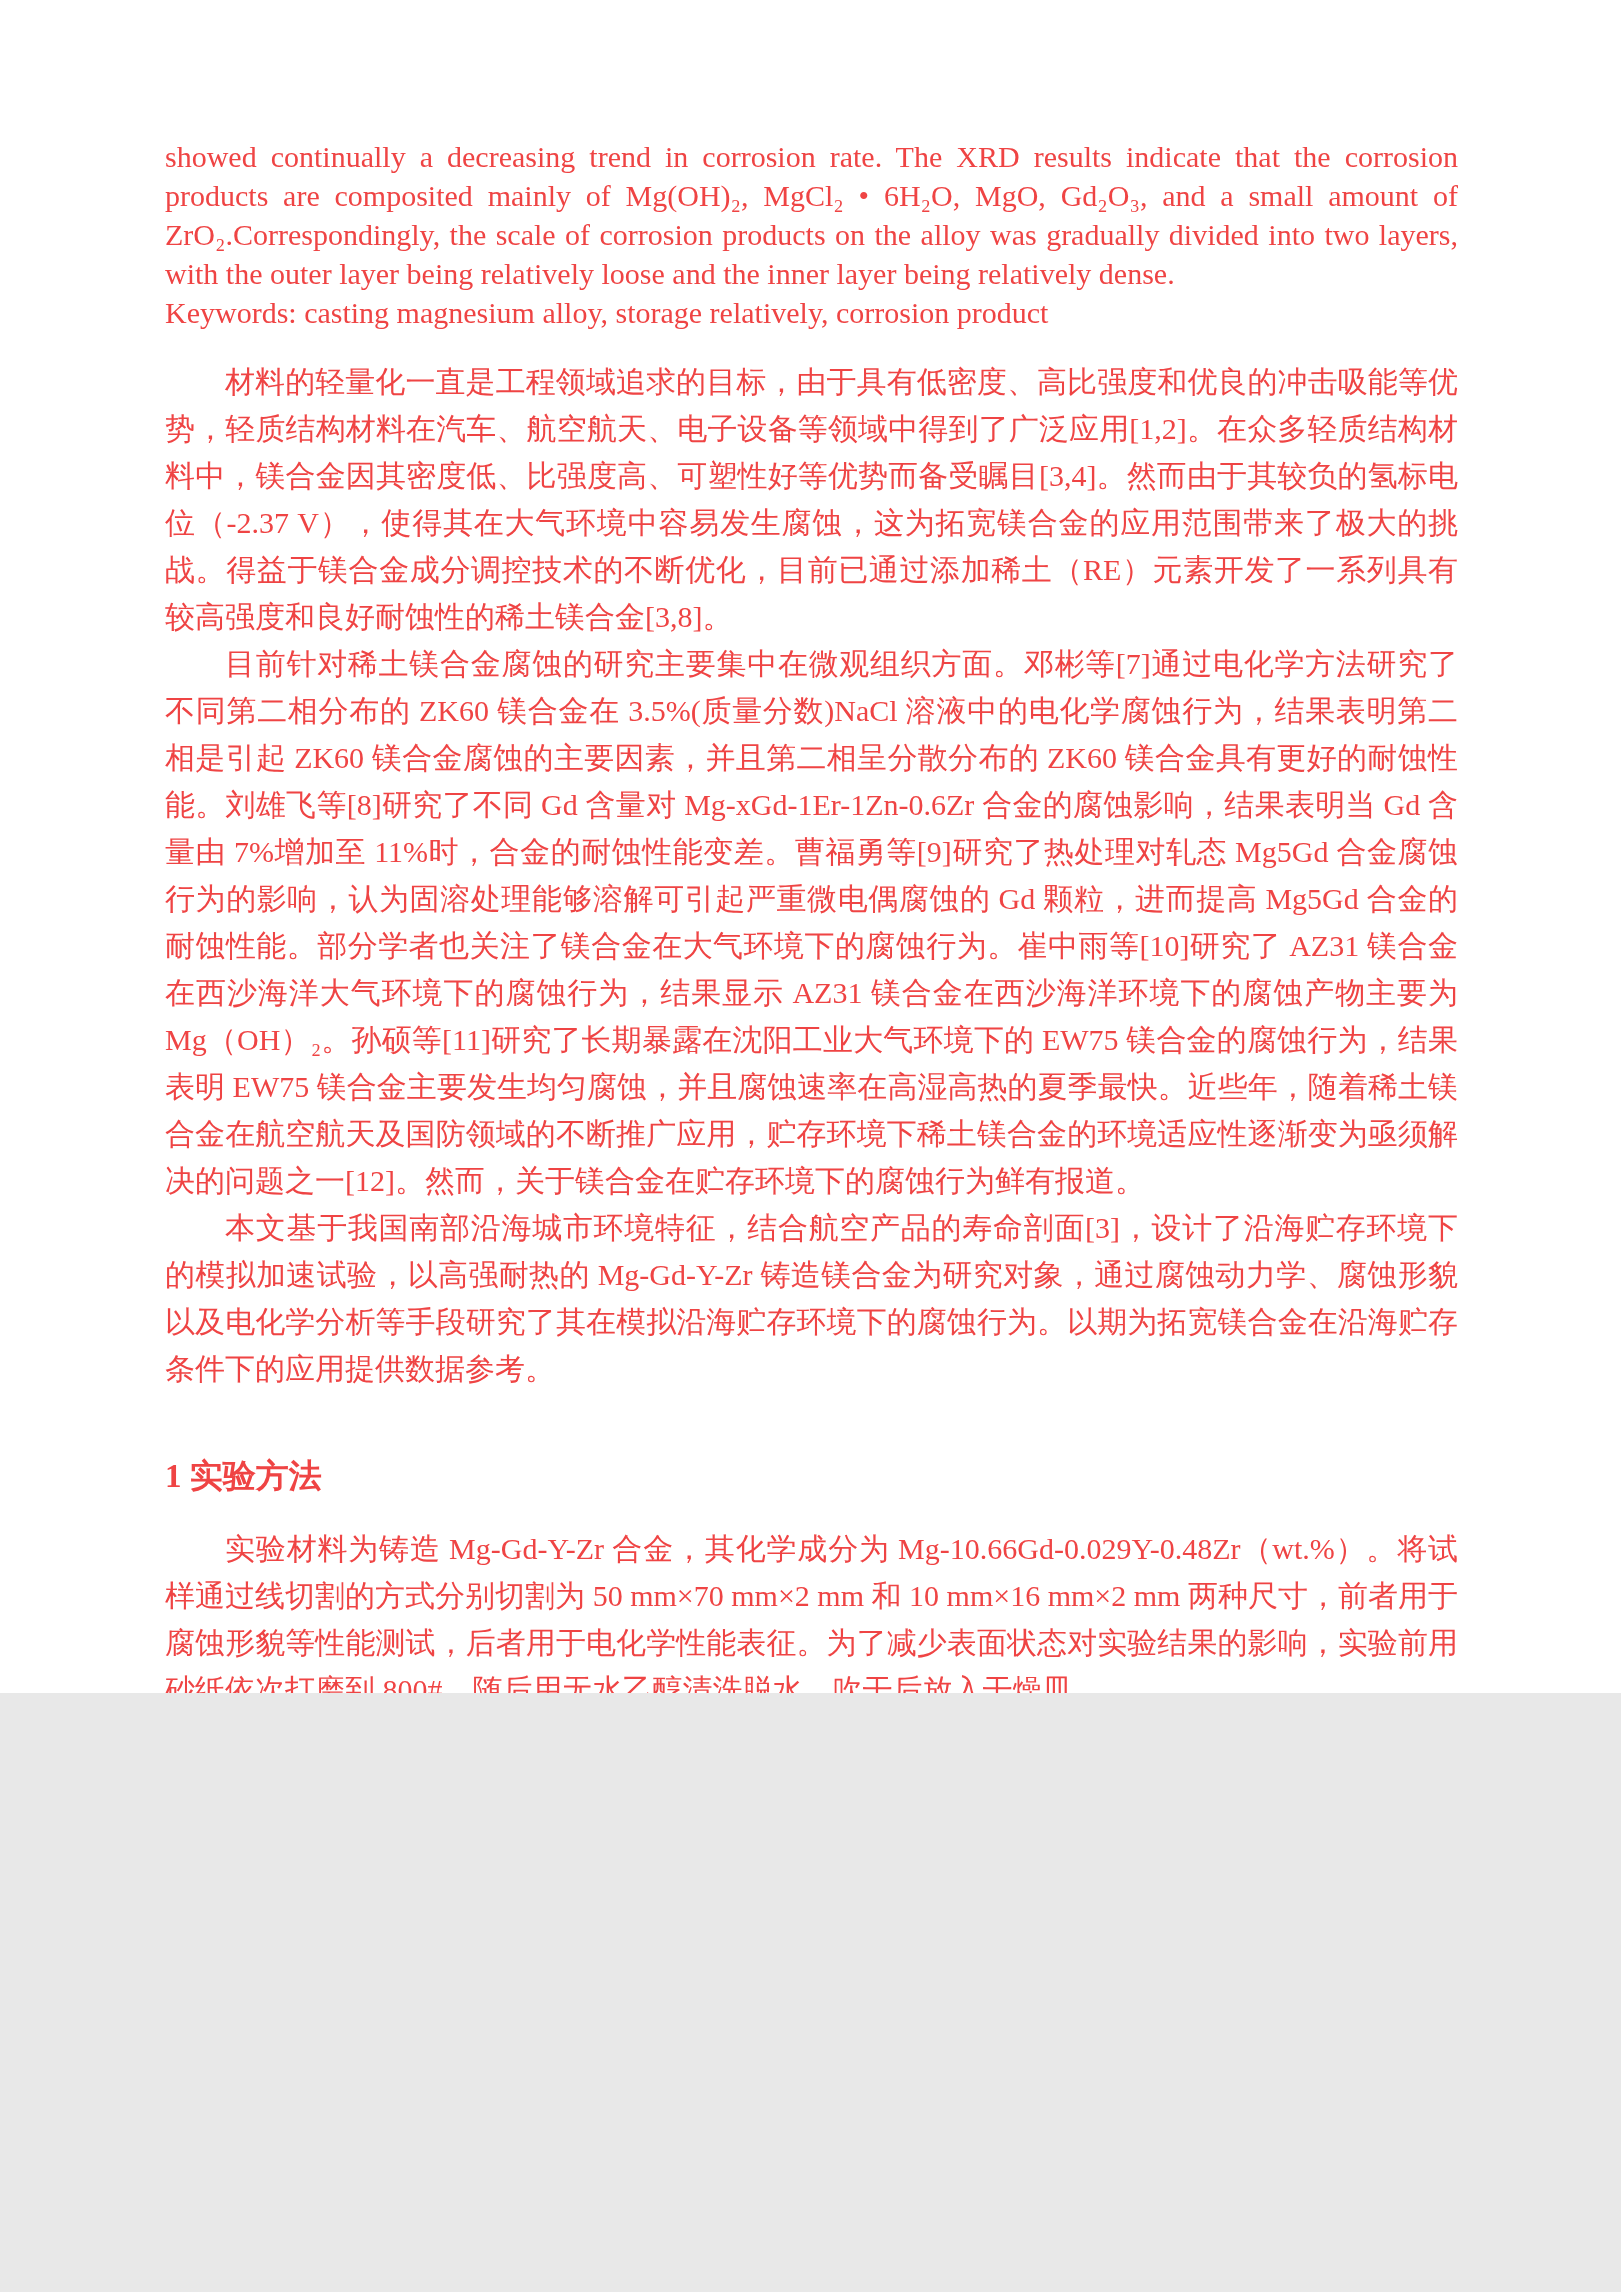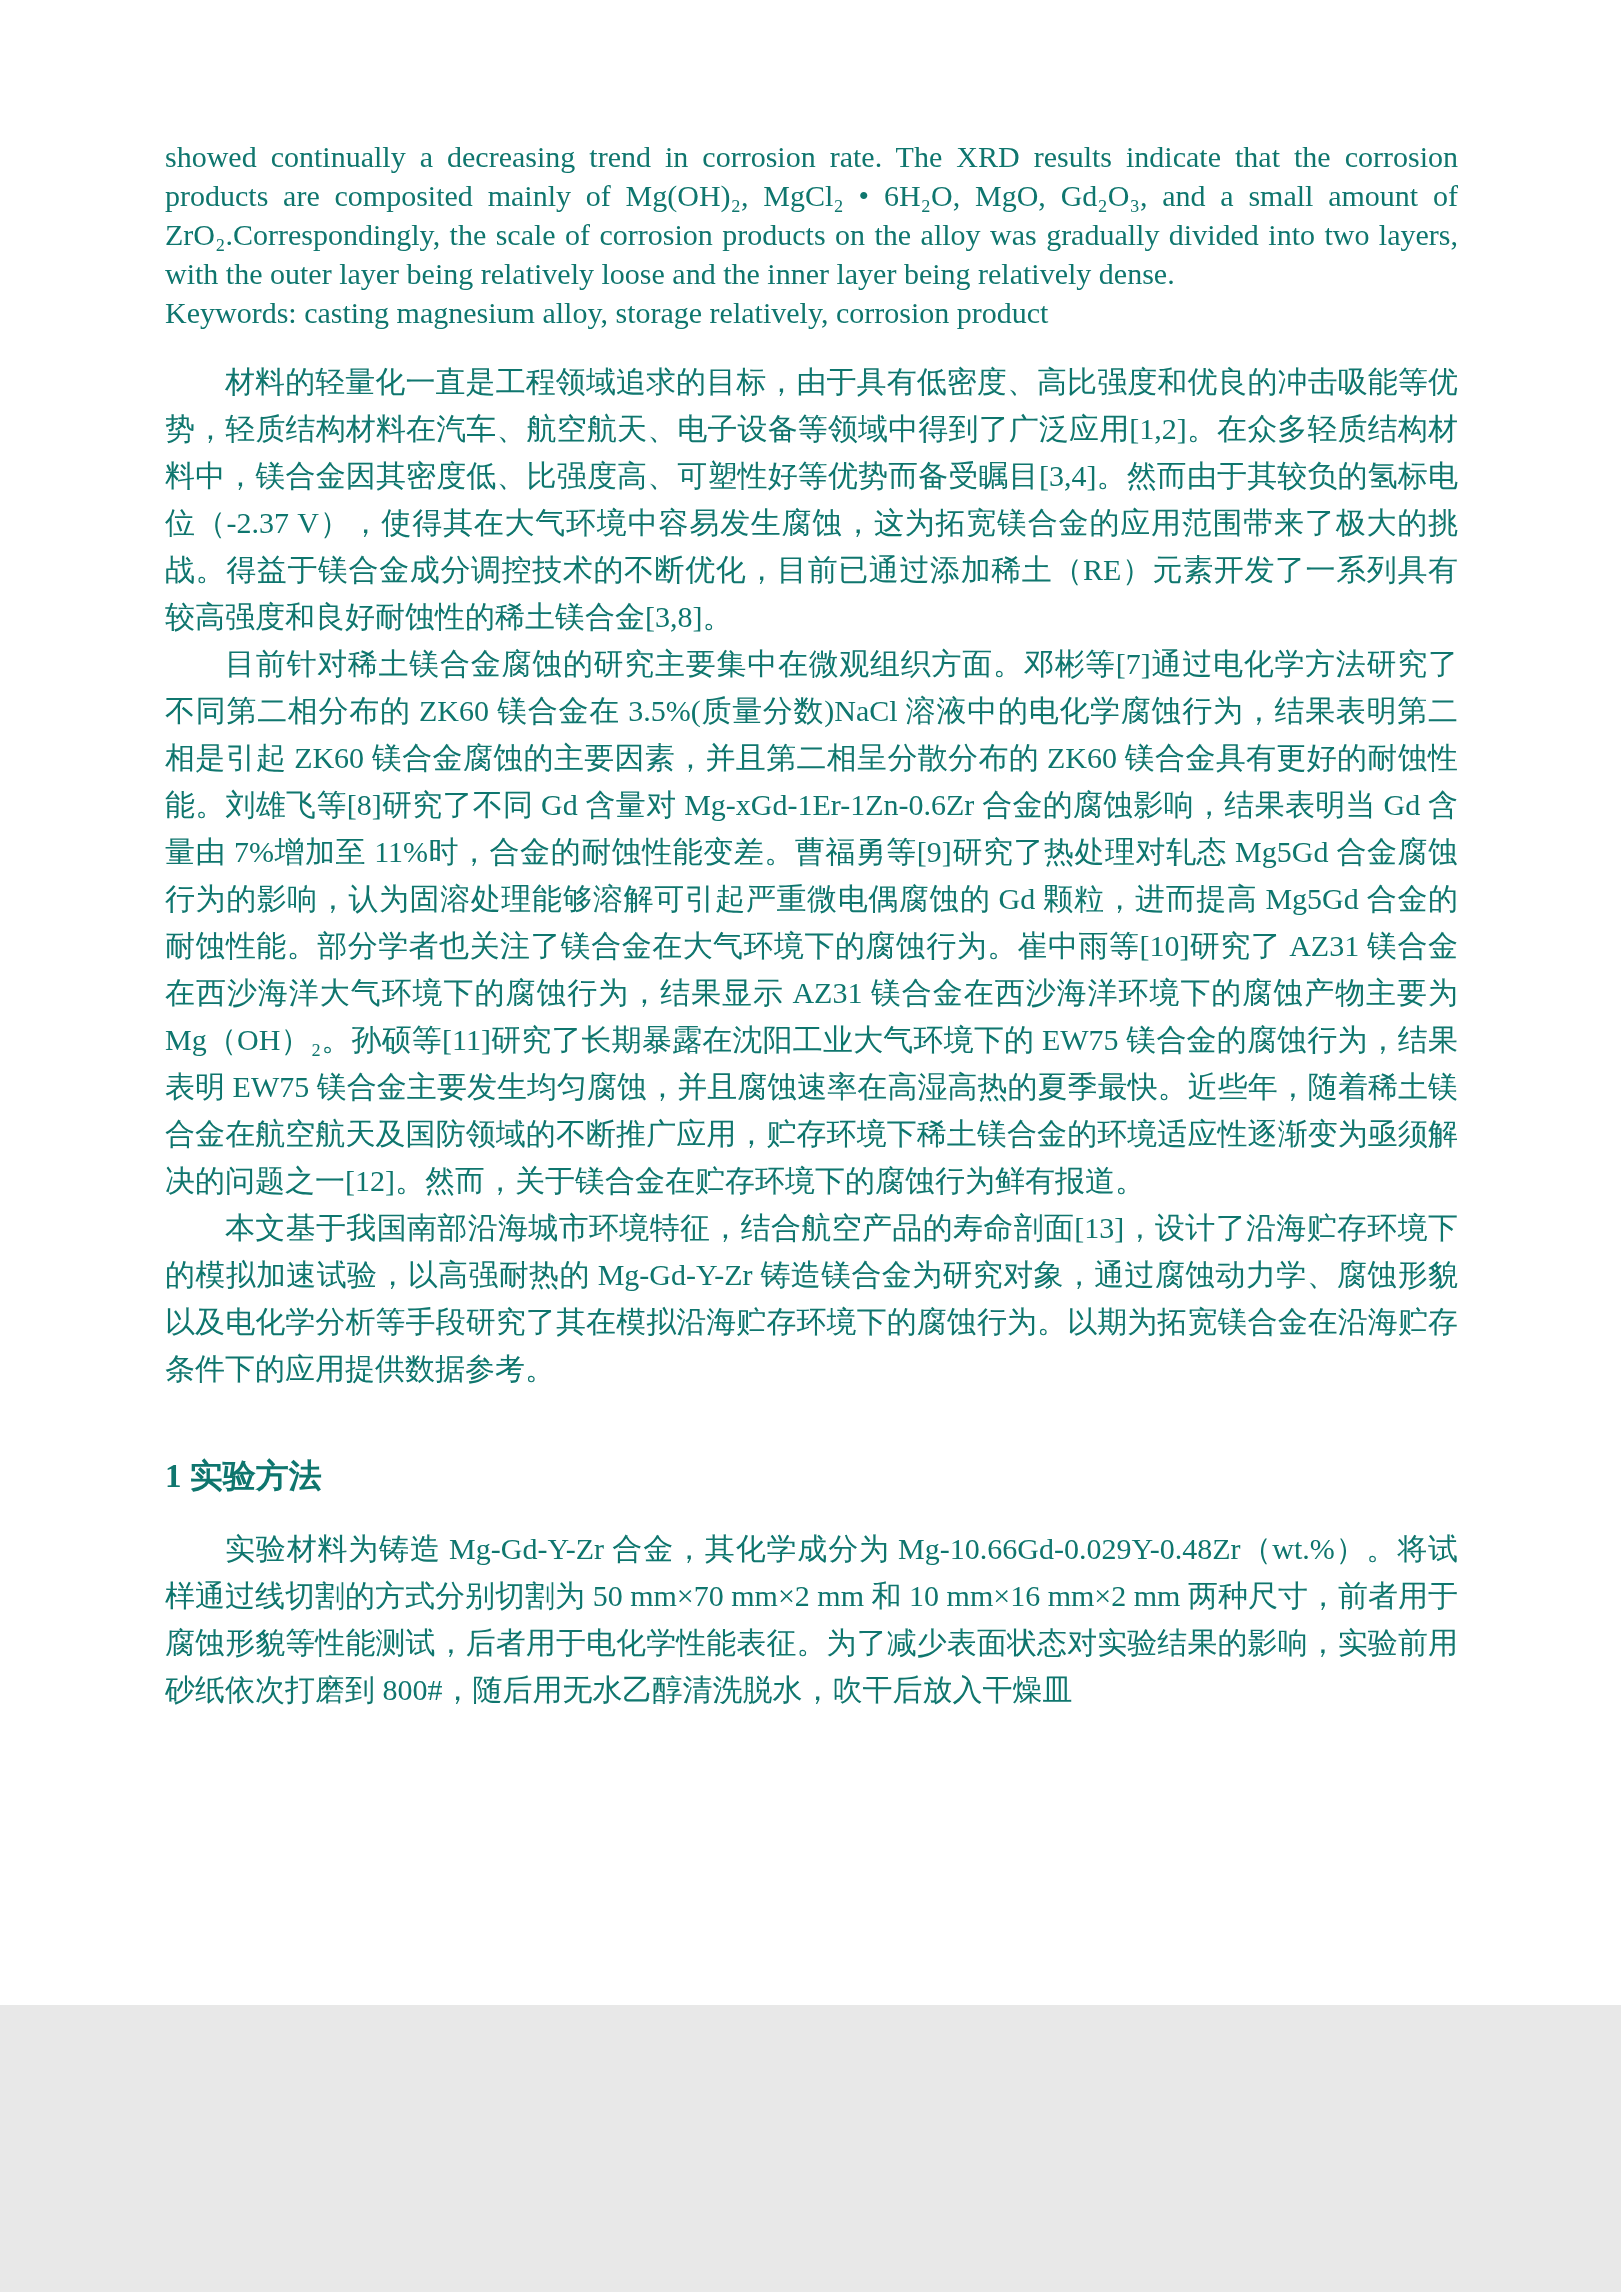--- a/index.html
+++ b/index.html
@@ -1,25 +1,25 @@
 <!DOCTYPE html>
 <html><head>
 <meta charset="utf-8">
 <style>
   * { margin: 0; padding: 0; box-sizing: border-box; }
   html, body { background: #e8e8e8; }
   .page {
     position: relative;
     width: 1621px;
-    height: 2005px;
+    height: 1693px;
     margin: 0 auto;
     background: #ffffff;
     padding: 137px 163px 4px 165px;
     font-family: "Liberation Serif", "DejaVu Serif", serif;
-    color: #0f766e;
+    color: #ef4444;
     overflow: hidden;
   }
   .para {
     font-size: 30px;
     line-height: 47px;
     text-align: justify;
   }
   .para-en {
     font-size: 30px;
     line-height: 39px;
@@ -47,20 +47,20 @@
 <div class="page">
 
   <p class="para-en">showed continually a decreasing trend in corrosion rate. The XRD results indicate that the corrosion products are composited mainly of Mg(OH)₂, MgCl₂ • 6H₂O, MgO, Gd₂O₃, and a small amount of ZrO₂.Correspondingly, the scale of corrosion products on the alloy was gradually divided into two layers, with the outer layer being relatively loose and the inner layer being relatively dense.</p>
 
   <p class="keywords-line">Keywords: casting magnesium alloy, storage relatively, corrosion product</p>
 
   <p class="para indent intro-first">材料的轻量化一直是工程领域追求的目标，由于具有低密度、高比强度和优良的冲击吸能等优势，轻质结构材料在汽车、航空航天、电子设备等领域中得到了广泛应用[1,2]。在众多轻质结构材料中，镁合金因其密度低、比强度高、可塑性好等优势而备受瞩目[3,4]。然而由于其较负的氢标电位（-2.37 V），使得其在大气环境中容易发生腐蚀，这为拓宽镁合金的应用范围带来了极大的挑战。得益于镁合金成分调控技术的不断优化，目前已通过添加稀土（RE）元素开发了一系列具有较高强度和良好耐蚀性的稀土镁合金[3,8]。</p>
 
   <p class="para indent">目前针对稀土镁合金腐蚀的研究主要集中在微观组织方面。邓彬等[7]通过电化学方法研究了不同第二相分布的 ZK60 镁合金在 3.5%(质量分数)NaCl 溶液中的电化学腐蚀行为，结果表明第二相是引起 ZK60 镁合金腐蚀的主要因素，并且第二相呈分散分布的 ZK60 镁合金具有更好的耐蚀性能。刘雄飞等[8]研究了不同 Gd 含量对 Mg-xGd-1Er-1Zn-0.6Zr 合金的腐蚀影响，结果表明当 Gd 含量由 7%增加至 11%时，合金的耐蚀性能变差。曹福勇等[9]研究了热处理对轧态 Mg5Gd 合金腐蚀行为的影响，认为固溶处理能够溶解可引起严重微电偶腐蚀的 Gd 颗粒，进而提高 Mg5Gd 合金的耐蚀性能。部分学者也关注了镁合金在大气环境下的腐蚀行为。崔中雨等[10]研究了 AZ31 镁合金在西沙海洋大气环境下的腐蚀行为，结果显示 AZ31 镁合金在西沙海洋环境下的腐蚀产物主要为 Mg（OH）₂。孙硕等[11]研究了长期暴露在沈阳工业大气环境下的 EW75 镁合金的腐蚀行为，结果表明 EW75 镁合金主要发生均匀腐蚀，并且腐蚀速率在高湿高热的夏季最快。近些年，随着稀土镁合金在航空航天及国防领域的不断推广应用，贮存环境下稀土镁合金的环境适应性逐渐变为亟须解决的问题之一[12]。然而，关于镁合金在贮存环境下的腐蚀行为鲜有报道。</p>
 
-  <p class="para indent">本文基于我国南部沿海城市环境特征，结合航空产品的寿命剖面[13]，设计了沿海贮存环境下的模拟加速试验，以高强耐热的 Mg-Gd-Y-Zr 铸造镁合金为研究对象，通过腐蚀动力学、腐蚀形貌以及电化学分析等手段研究了其在模拟沿海贮存环境下的腐蚀行为。以期为拓宽镁合金在沿海贮存条件下的应用提供数据参考。</p>
+  <p class="para indent">本文基于我国南部沿海城市环境特征，结合航空产品的寿命剖面[3]，设计了沿海贮存环境下的模拟加速试验，以高强耐热的 Mg-Gd-Y-Zr 铸造镁合金为研究对象，通过腐蚀动力学、腐蚀形貌以及电化学分析等手段研究了其在模拟沿海贮存环境下的腐蚀行为。以期为拓宽镁合金在沿海贮存条件下的应用提供数据参考。</p>
 
   <h2 class="section-heading">1 实验方法</h2>
 
   <p class="para indent">实验材料为铸造 Mg-Gd-Y-Zr 合金，其化学成分为 Mg-10.66Gd-0.029Y-0.48Zr（wt.%）。将试样通过线切割的方式分别切割为 50 mm×70 mm×2 mm 和 10 mm×16 mm×2 mm  两种尺寸，前者用于腐蚀形貌等性能测试，后者用于电化学性能表征。为了减少表面状态对实验结果的影响，实验前用砂纸依次打磨到 800#，随后用无水乙醇清洗脱水，吹干后放入干燥皿</p>
 
 </div>
 
 
 </body></html>

